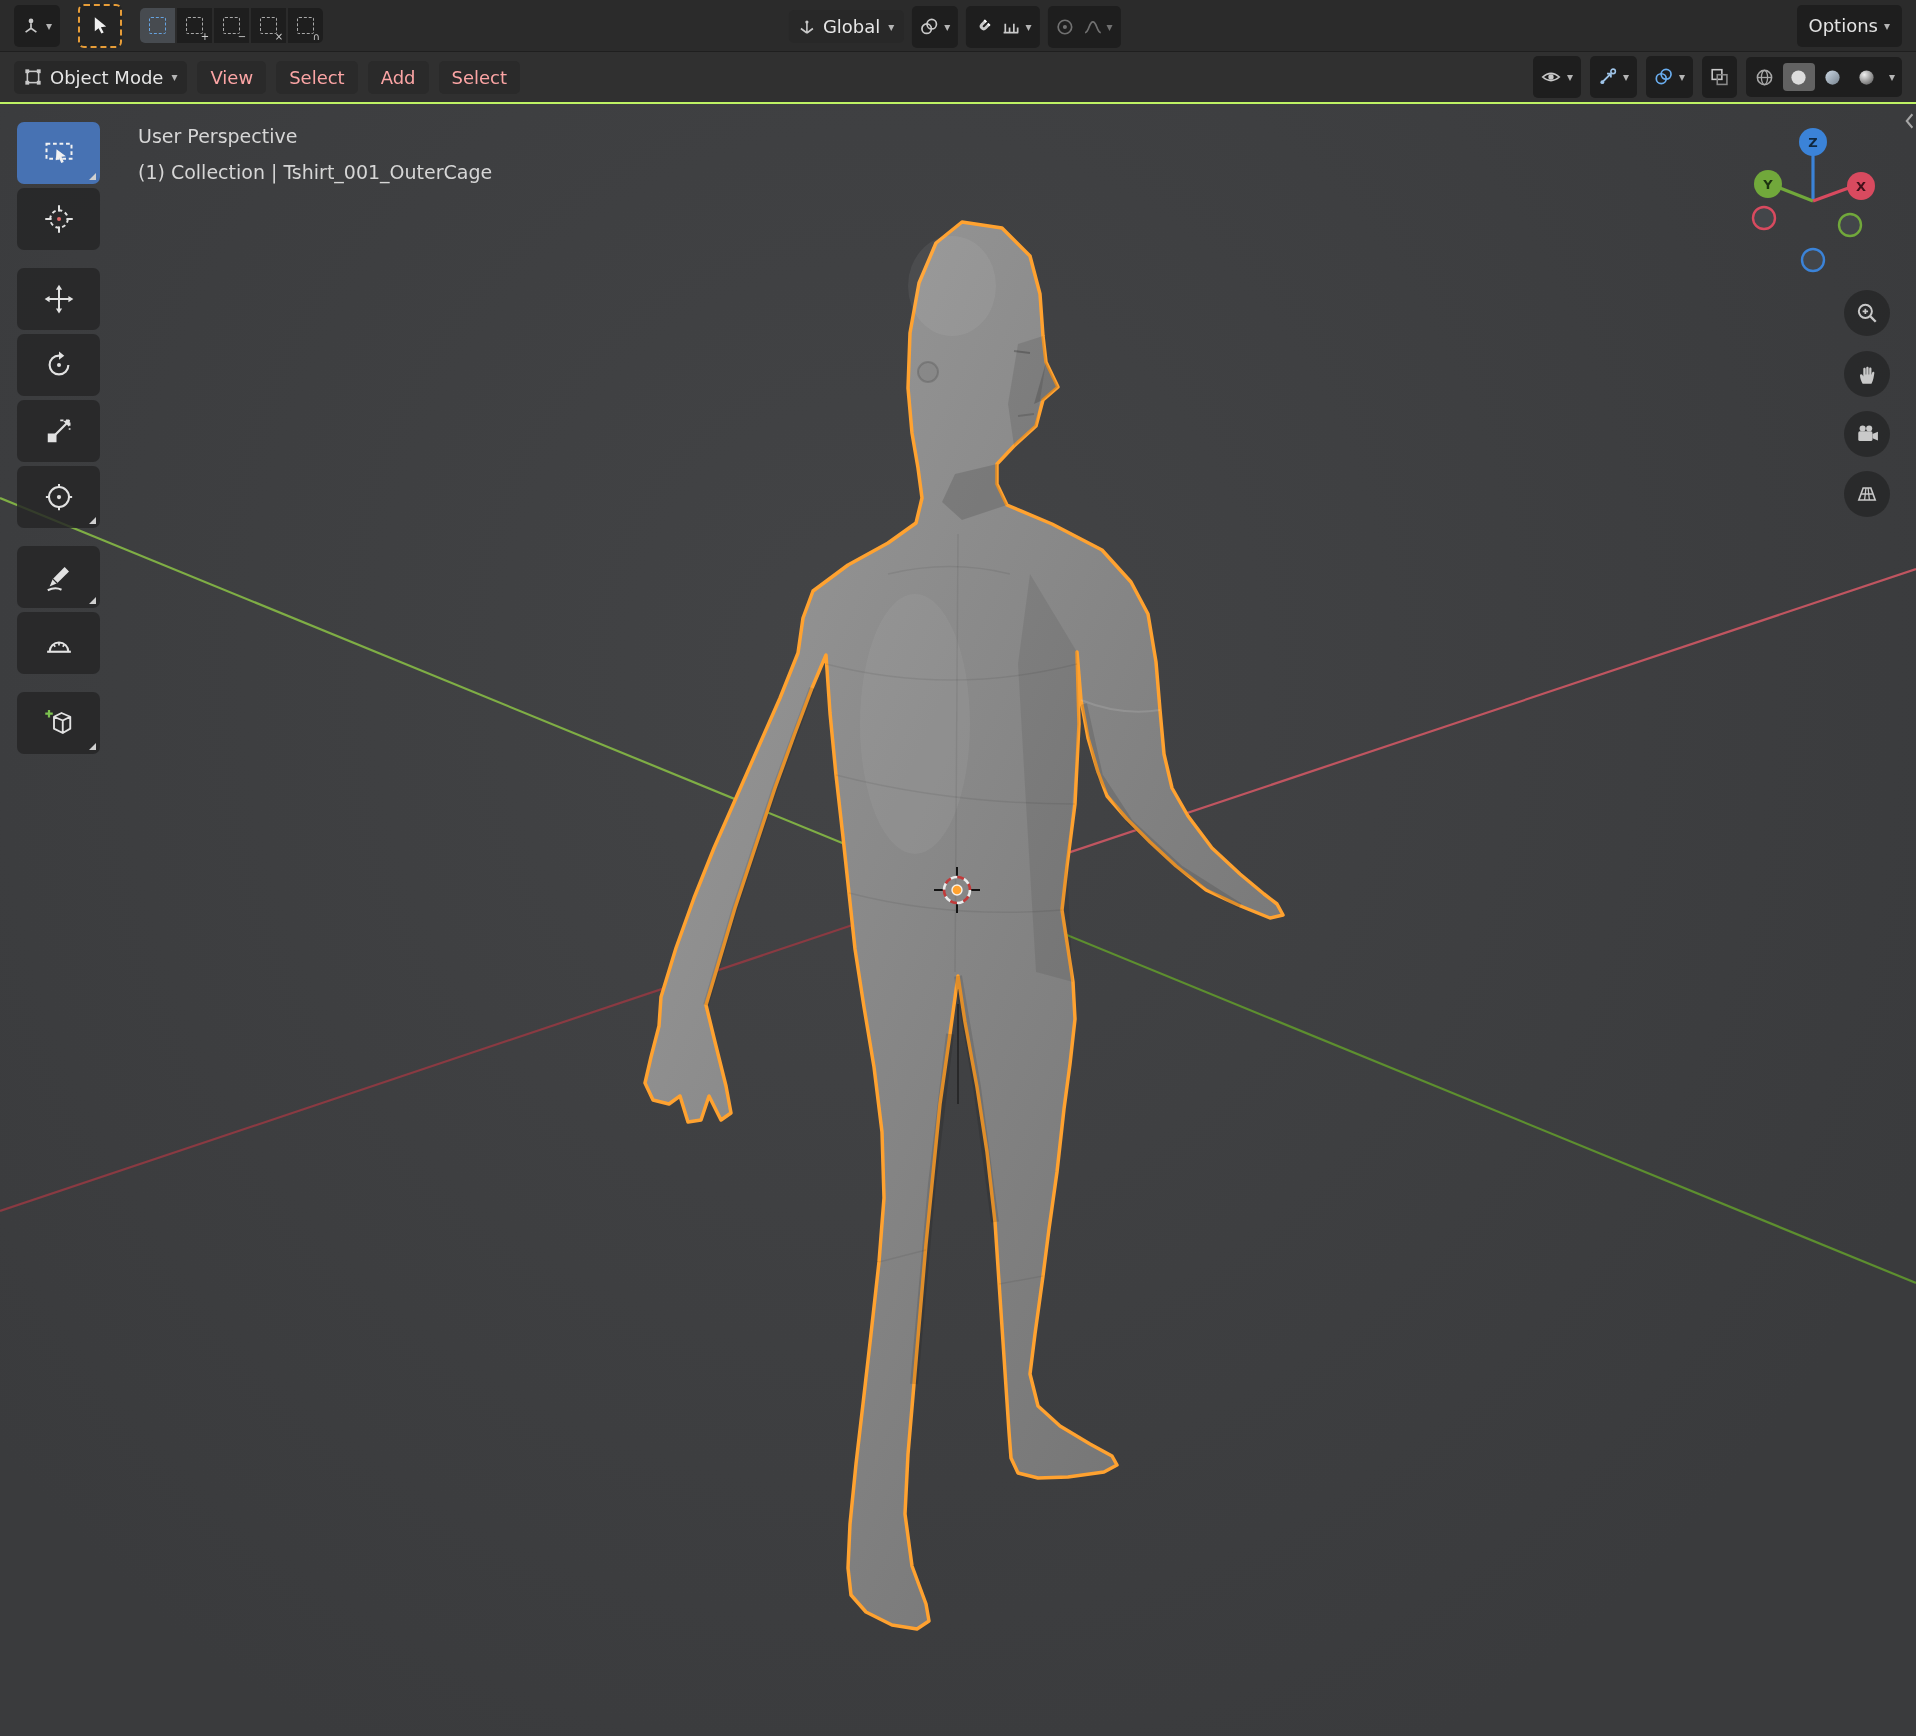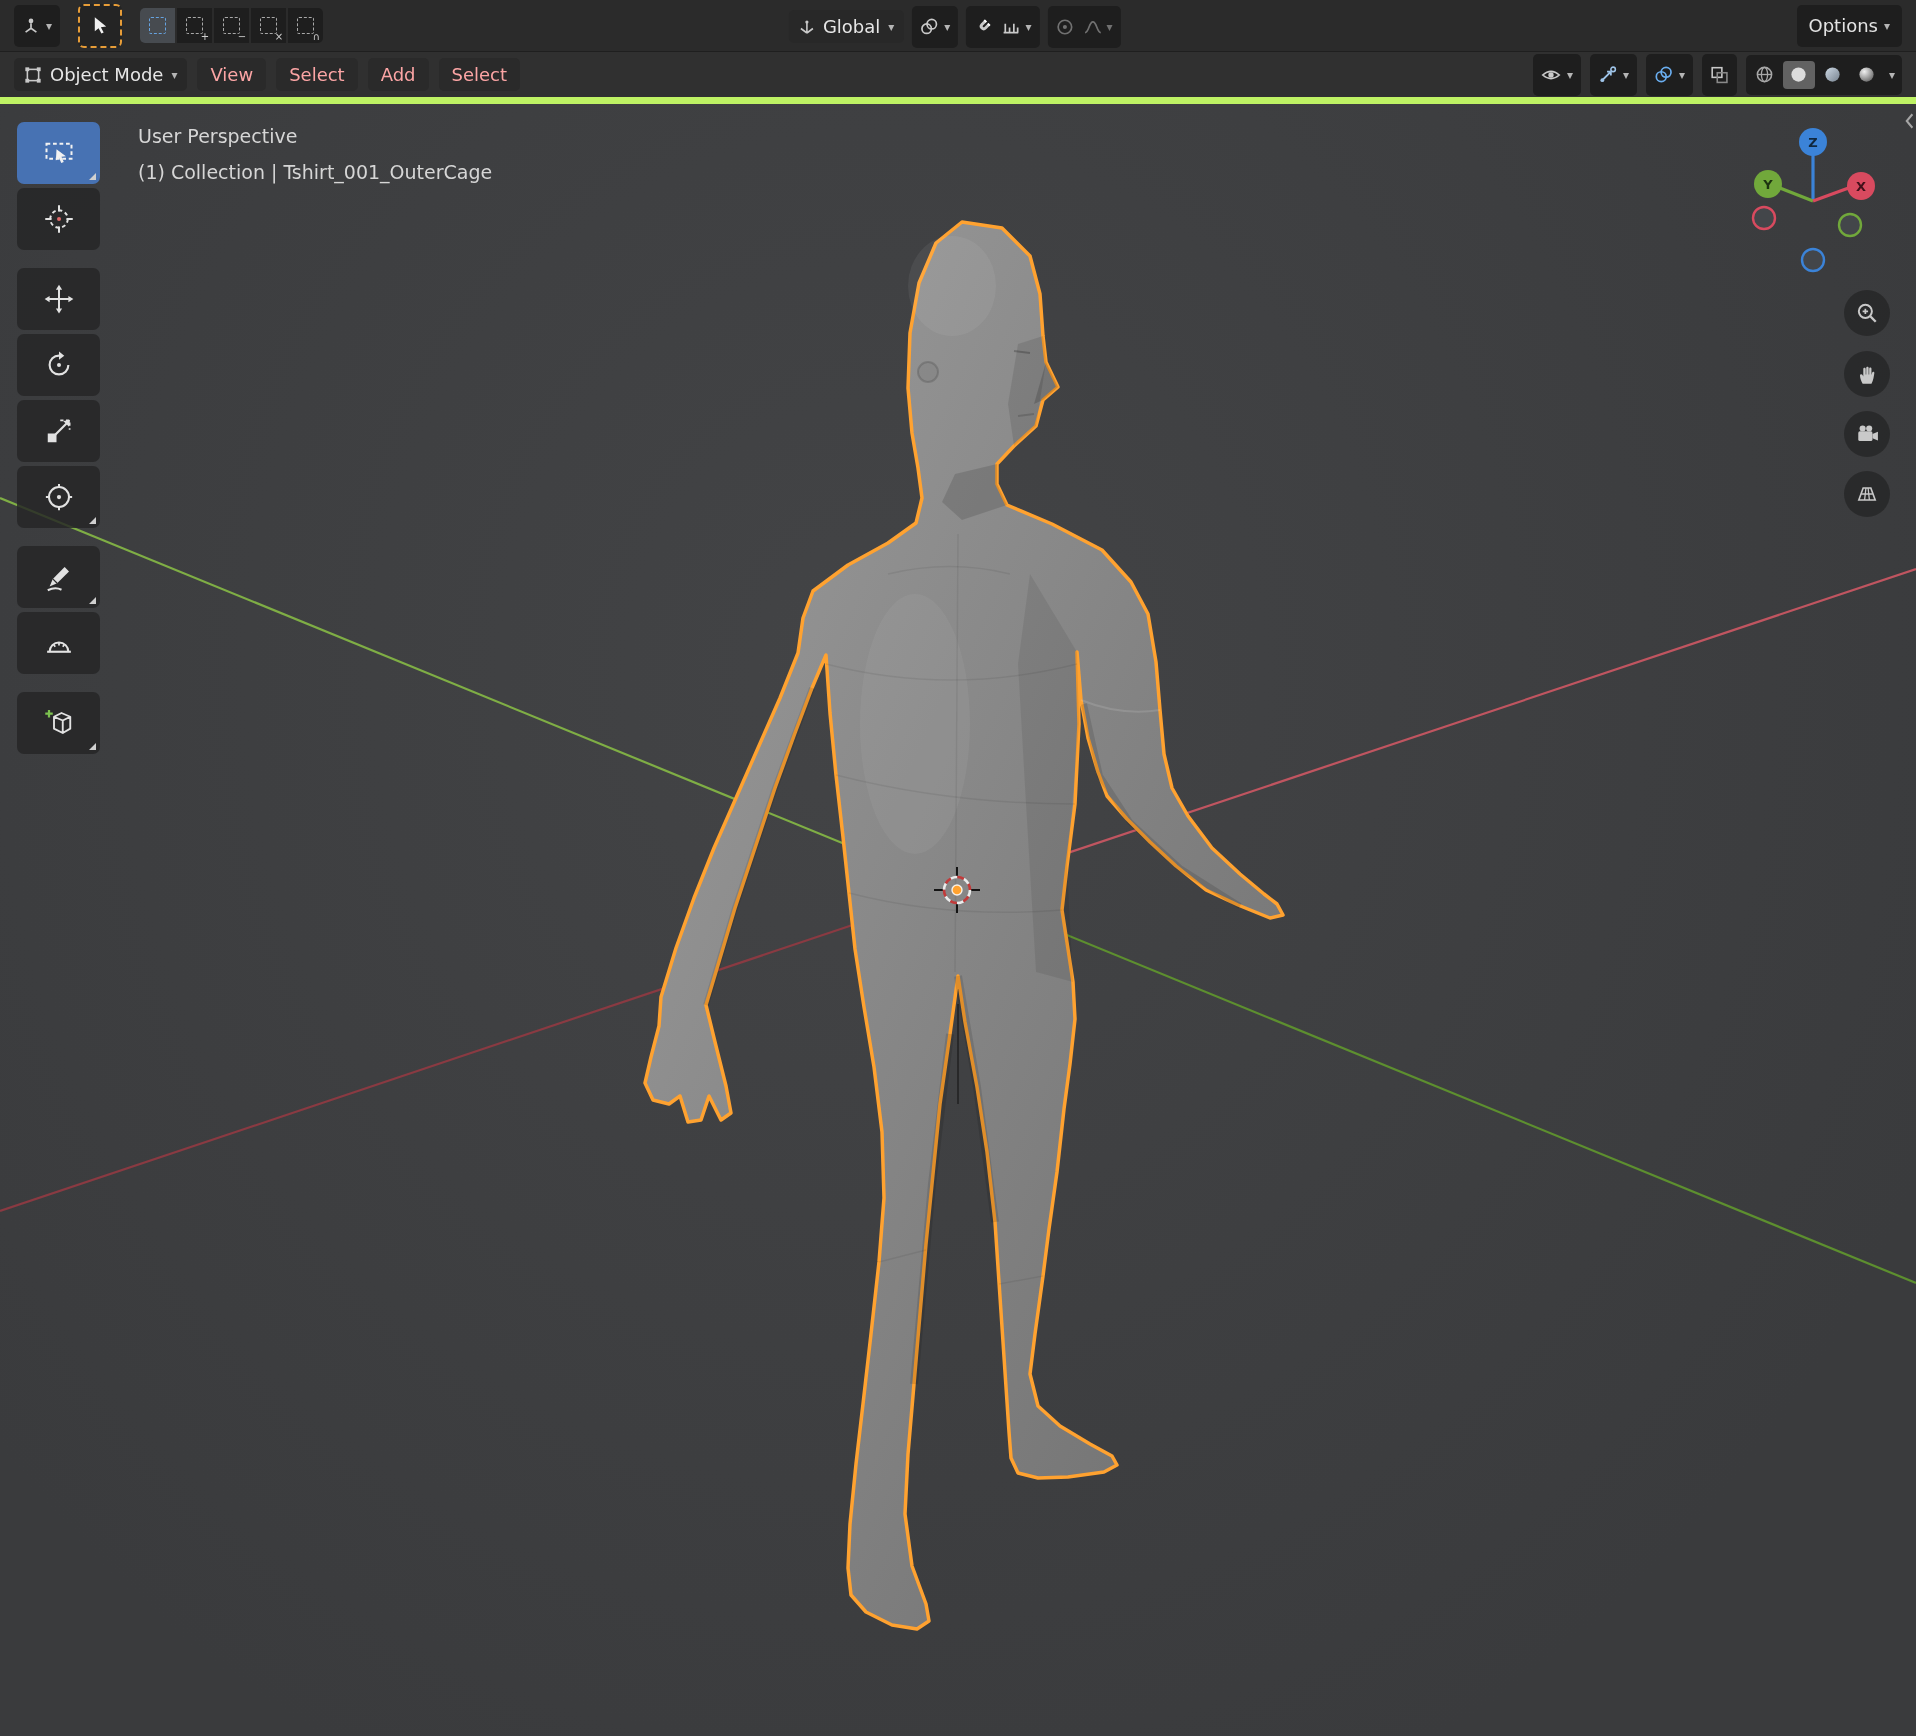--- a/index.html
+++ b/index.html
@@ -3,21 +3,21 @@
 <meta charset="utf-8">
 <style>
   html,body{margin:0;padding:0;background:#1c1c1c}
   .app{position:relative;width:1916px;height:1736px;overflow:hidden;
        font-family:"DejaVu Sans","Liberation Sans",sans-serif;color:#ddd}
   
   .topbar{position:absolute;left:0;top:0;width:1916px;height:52px;background:#2b2b2b;
           border-bottom:1px solid #1f1f1f;display:flex;align-items:center;
           padding:0 14px;box-sizing:border-box;gap:18px}
   .menubar{position:absolute;left:0;top:52px;width:1916px;height:52px;background:#303030;
-           border-bottom:7px solid #bef264;display:flex;align-items:center;
+           border-bottom:2px solid #bef264;display:flex;align-items:center;
            padding:0 14px;box-sizing:border-box;gap:10px}
   .well{background:#1e1e1e;border-radius:5px;display:flex;align-items:center;
         padding:4px 8px;gap:6px}
   .btn{display:flex;align-items:center;justify-content:center;cursor:default}
   .chev{font-size:12px;color:#b5b5b5;line-height:1}
   .menu-item{padding:6px 13px;border-radius:5px;font-size:18px;color:#fca5a5;background:#2a2a2a}
   .dd{background:#282828;border-radius:5px;display:flex;align-items:center;
       gap:8px;padding:6px 10px;font-size:18px;color:#e6e6e6}
   .tool-active-frame{width:40px;height:40px;border:2px dashed #e79d38;border-radius:6px;
       display:flex;align-items:center;justify-content:center;background:#242424}

